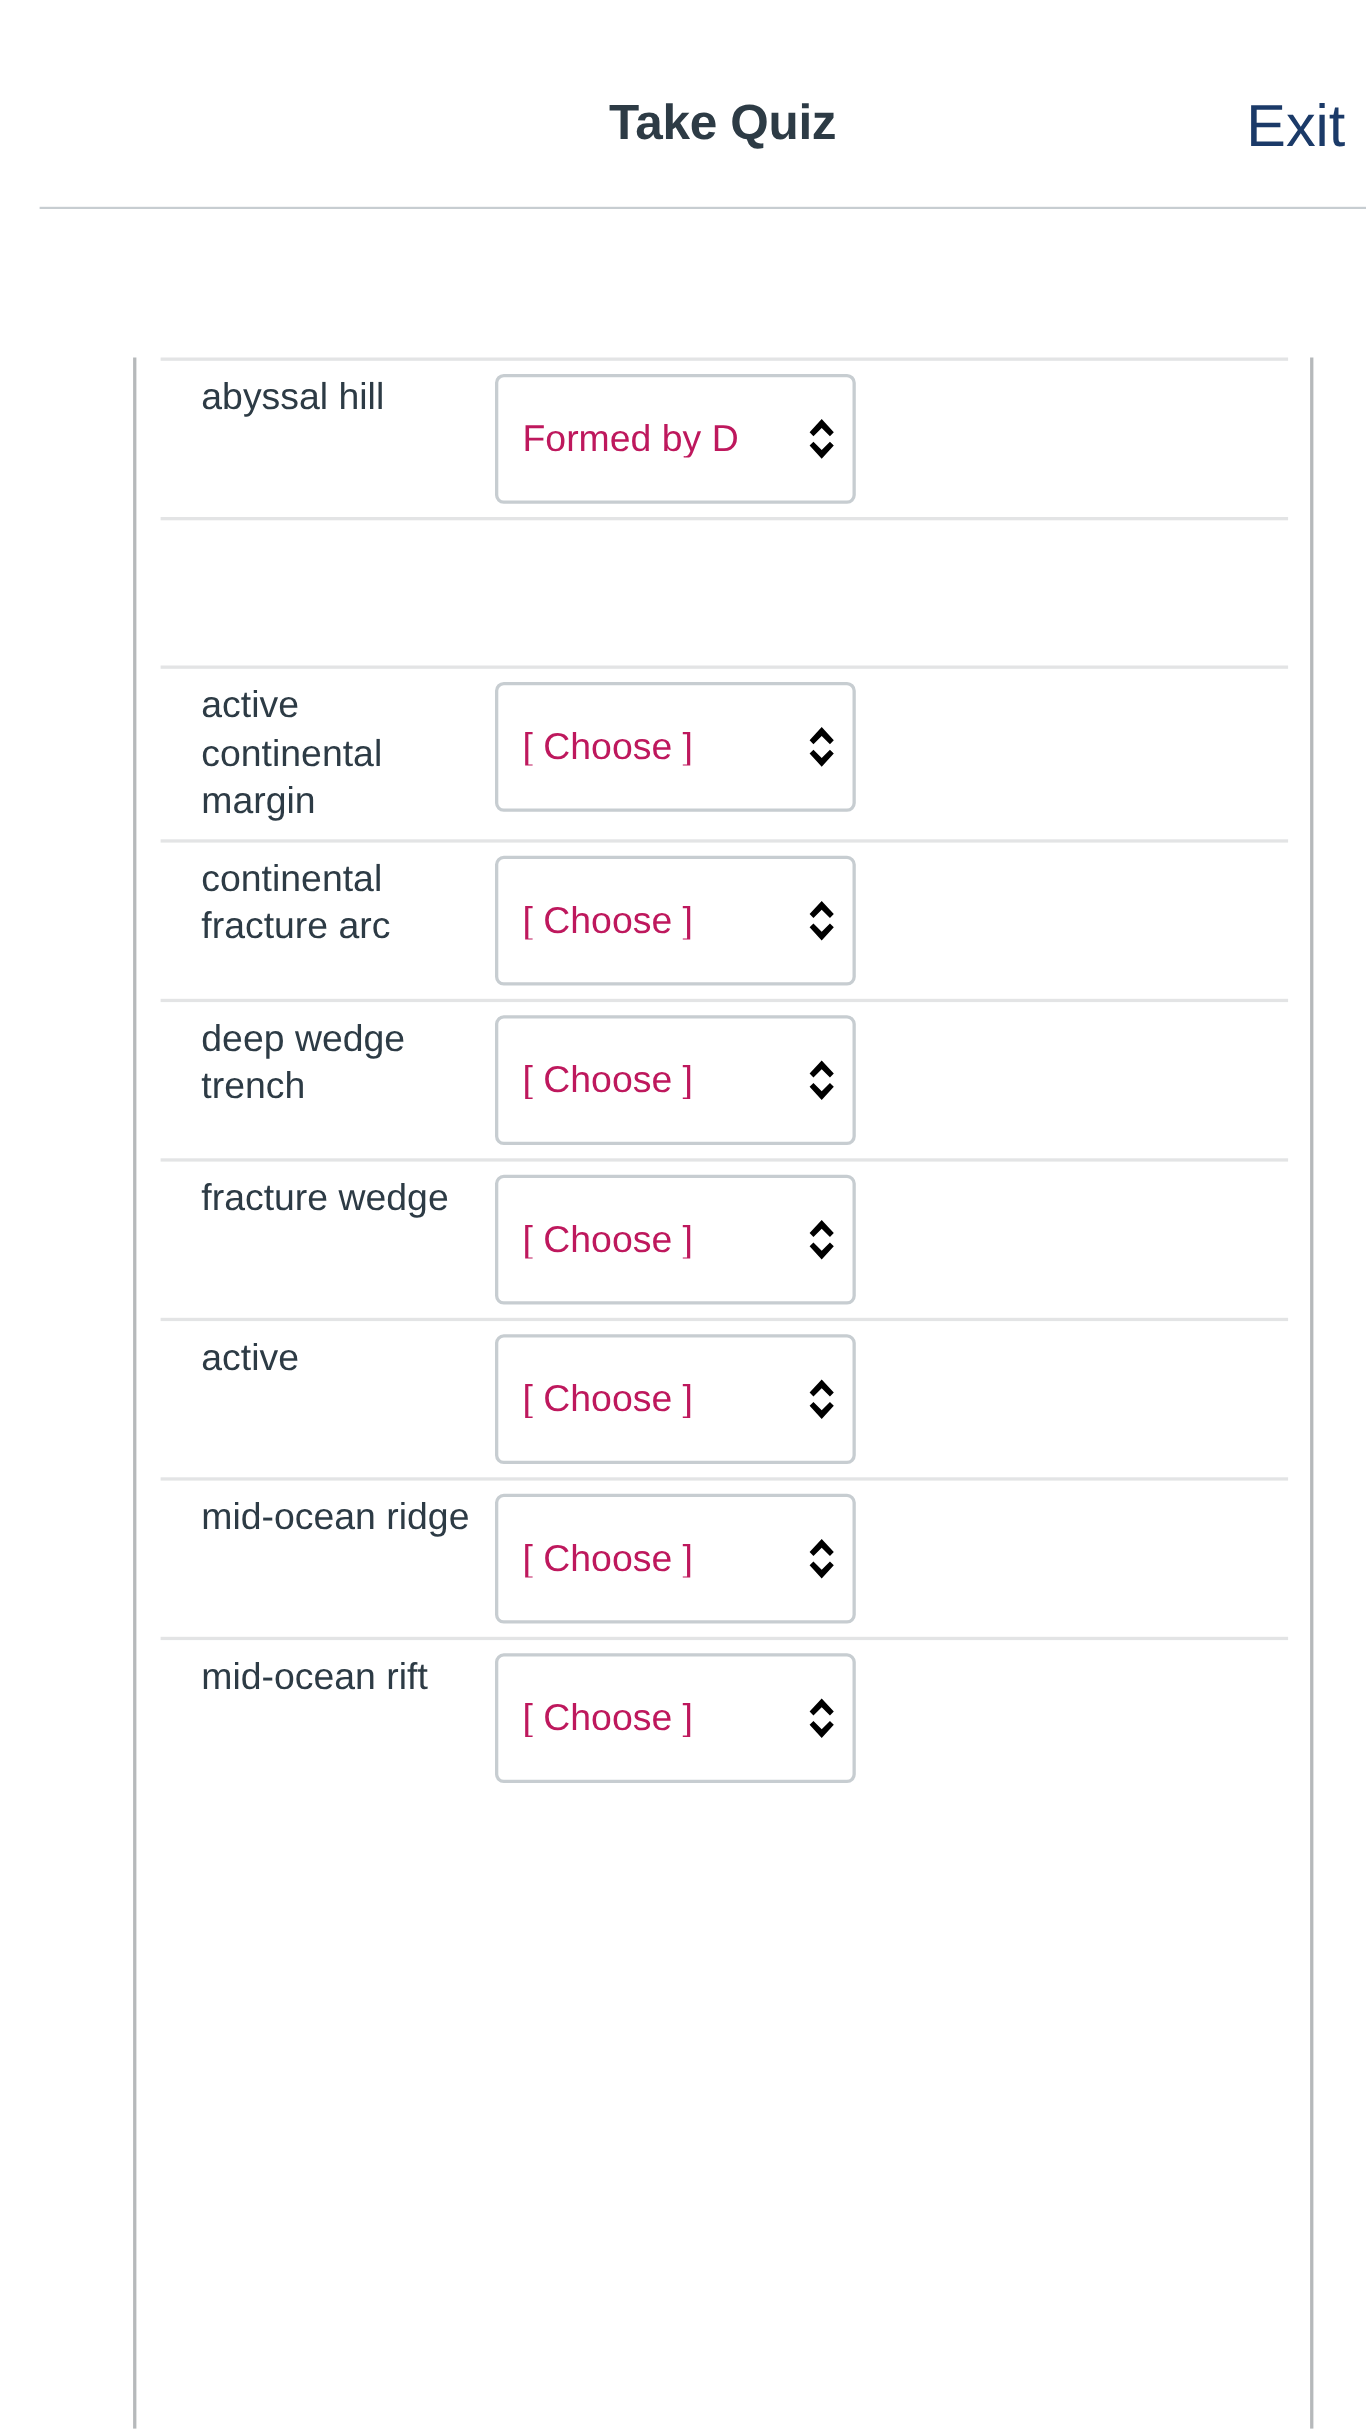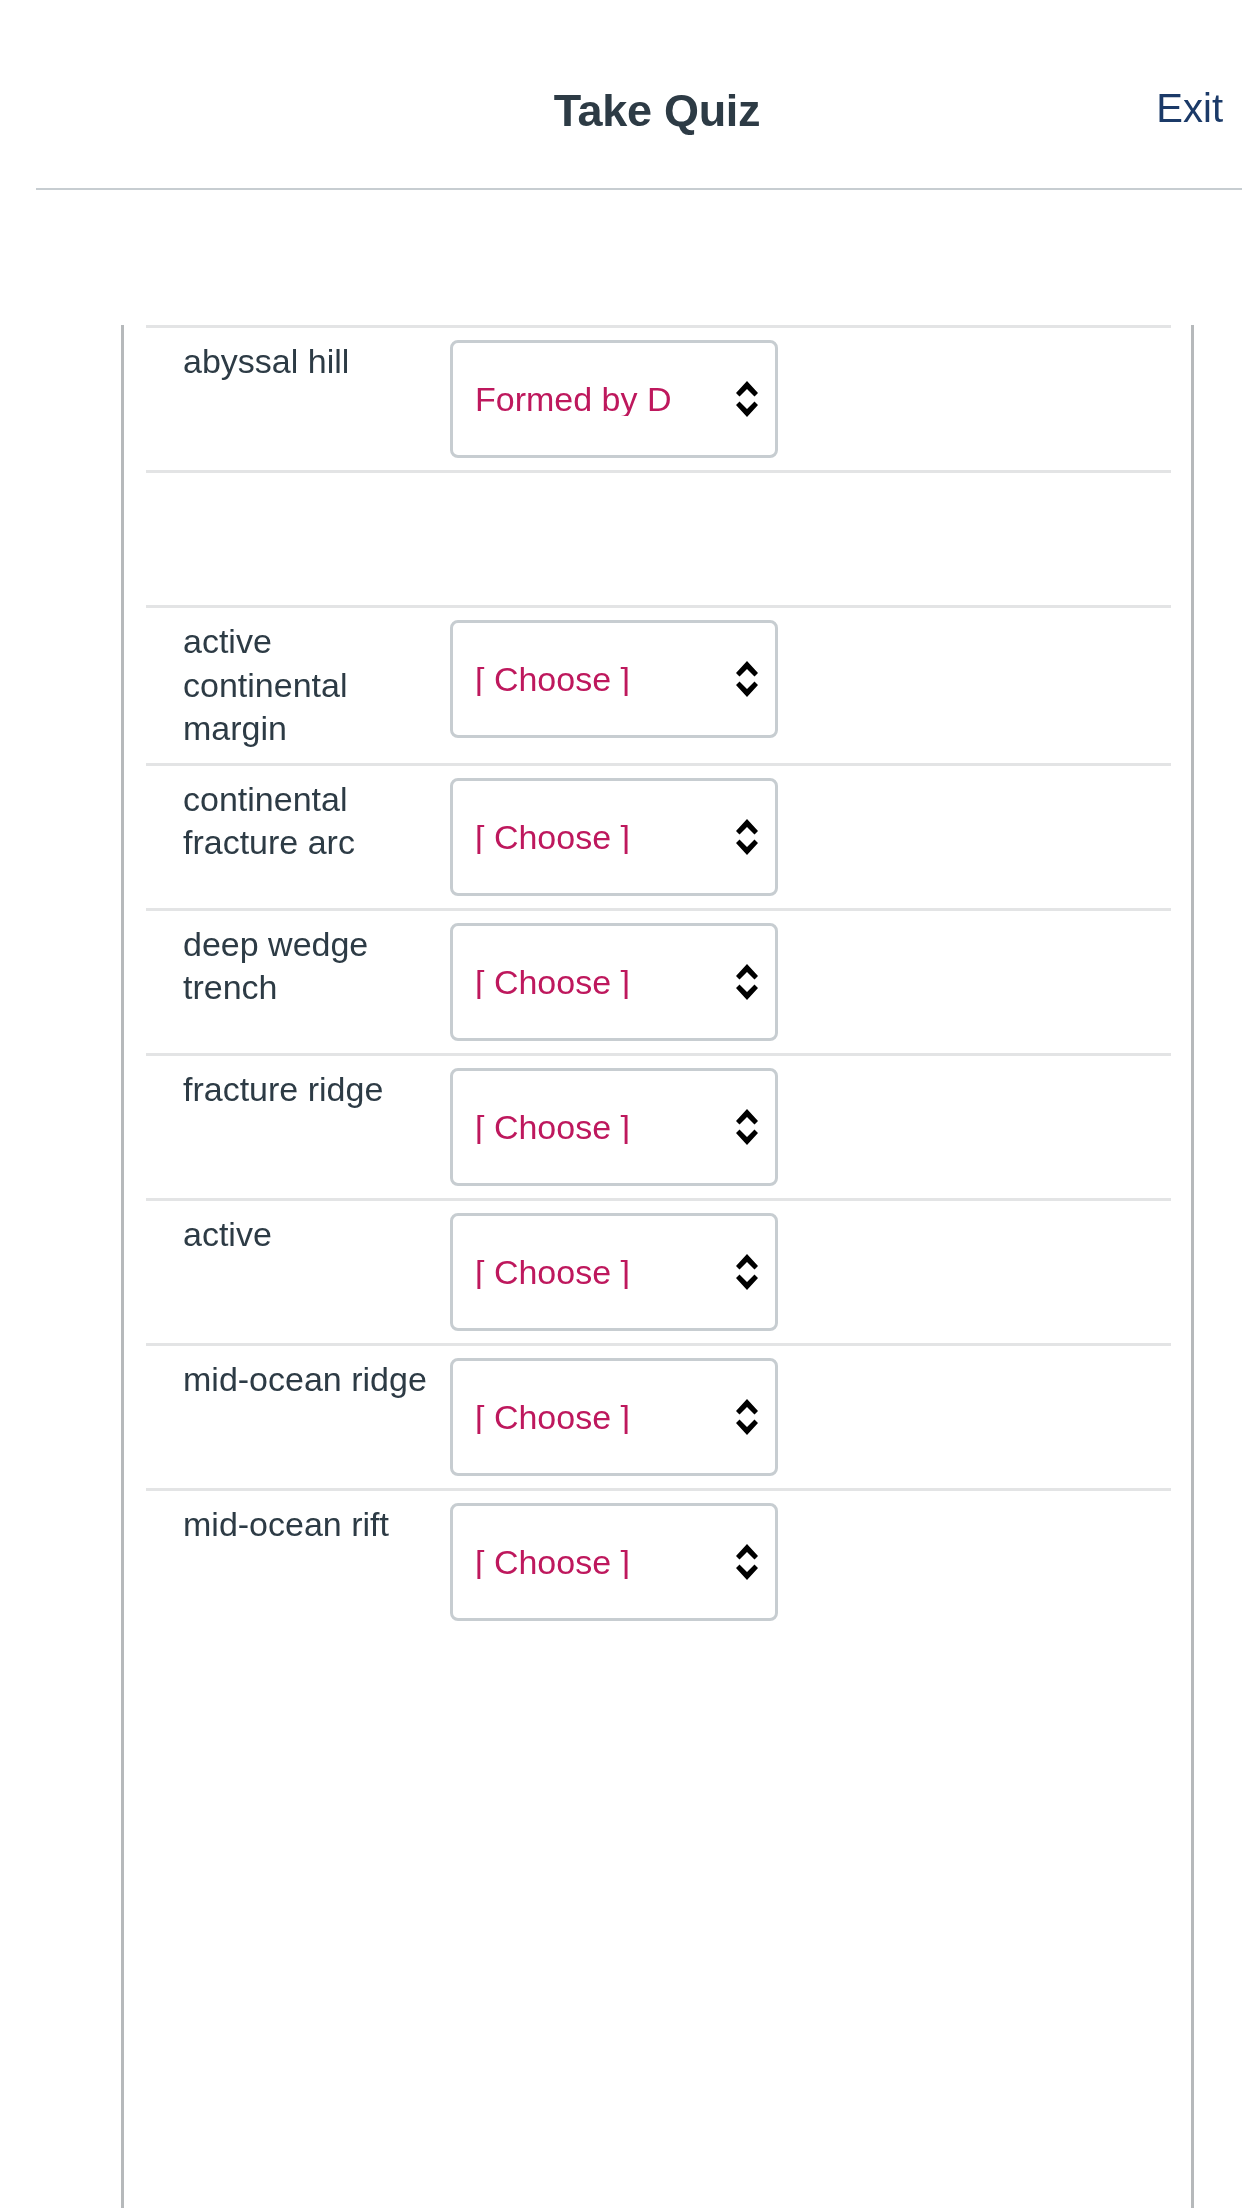--- a/index.html
+++ b/index.html
@@ -39,21 +39,21 @@
     font-weight: 700;
     color: #2d3b45;
     letter-spacing: -0.3px;
     line-height: 1;
   }
 
   .header-exit {
     position: absolute;
     right: 55px;
     top: 88px;
-    font-size: 40px;
+    font-size: 54px;
     font-weight: 400;
     color: #1b3a68;
     line-height: 1;
     cursor: pointer;
     text-decoration: none;
   }
 
   
   .quiz-body {
     position: absolute;
@@ -220,21 +220,21 @@
               <span class="select-chevrons">
                 <svg width="28" height="40" viewBox="0 0 28 40" aria-hidden="true">
                   <path d="M14 2 L25 14 L21.5 17.5 L14 10 L6.5 17.5 L3 14 Z" fill="#000"></path>
                   <path d="M14 38 L25 26 L21.5 22.5 L14 30 L6.5 22.5 L3 26 Z" fill="#000"></path>
                 </svg>
               </span>
             </div>
           </div>
         </div>
         <div class="match-row">
-          <div class="match-term">fracture ridge</div>
+          <div class="match-term">fracture wedge</div>
           <div class="match-select-wrap">
             <div class="match-select">
               <span class="match-select-text">[ Choose ]</span>
               <span class="select-chevrons">
                 <svg width="28" height="40" viewBox="0 0 28 40" aria-hidden="true">
                   <path d="M14 2 L25 14 L21.5 17.5 L14 10 L6.5 17.5 L3 14 Z" fill="#000"></path>
                   <path d="M14 38 L25 26 L21.5 22.5 L14 30 L6.5 22.5 L3 26 Z" fill="#000"></path>
                 </svg>
               </span>
             </div>

